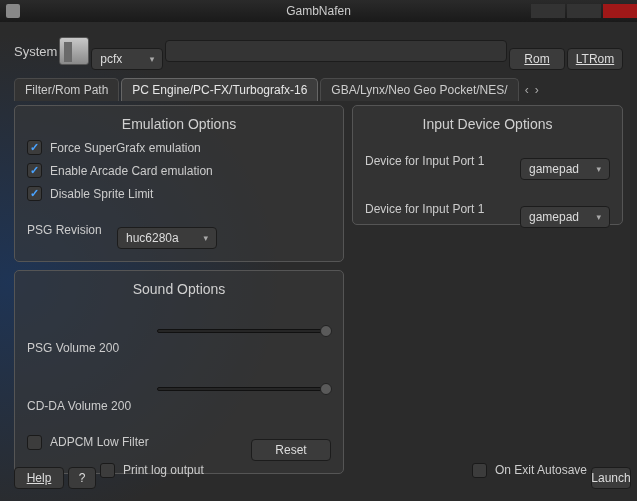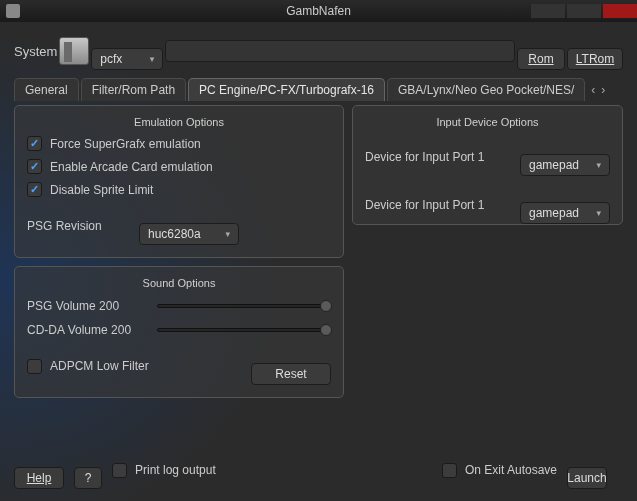--- a/index.html
+++ b/index.html
@@ -32,37 +32,37 @@
 .tabs { display: flex; gap: 2px; margin-top: 8px; align-items: center; }
 .tab { background: #333; border: 1px solid #4a4a4a; border-bottom: none; border-radius: 5px 5px 0 0; padding: 4px 10px; color: #ccc; font-size: 12px; }
 .tab.active { background: #3d3d3d; border-color: #666; color: #e6e6e6; }
 .tab-scroll { margin-left: 4px; display:flex; gap:6px; color:#bbb; font-size:12px; }
 
 .panels-row { display: flex; gap: 8px; margin-top: 4px; }
 .left-col { width: 330px; display: flex; flex-direction: column; gap: 8px; }
 .right-col { flex: 1; }
 
 .group { border: 1px solid #555; border-radius: 5px; padding: 10px 12px 12px; position: relative; background: rgba(56,56,56,0.6); }
-.group-title { text-align: center; color: #d0d0d0; font-size: 11px; margin-bottom: 8px; }
+.group-title { text-align: center; color: #d0d0d0; font-size: 14px; margin-bottom: 8px; }
 
 .chk-row { display: flex; align-items: center; gap: 8px; margin: 8px 0; }
 .chk { width: 15px; height: 15px; border: 1px solid #1a1a1a; border-radius: 3px; background: #3c3c3c; display:flex; align-items:center; justify-content:center; color:#4aa3ff; font-size:11px; font-weight:bold; }
 .chk.off { color: transparent; }
 
-.form-row { display: flex; align-items: center; gap: 22px; margin-top: 10px; }
+.form-row { display: flex; align-items: center; gap: 0; margin-top: 10px; }
 .form-row .lbl { min-width: 90px; }
 
 .slider-row { display: flex; align-items: center; margin: 10px 0; }
-.slider-row .slabel { width: 130px; }
+.slider-row .slabel { width: 130px; margin-top: 34px; }
 .slider { flex: 1; height: 4px; background: #262626; border: 1px solid #111; border-radius: 2px; position: relative; }
 .slider .thumb { position: absolute; right: -2px; top: -5px; width: 12px; height: 12px; background: #5a5a5a; border: 1px solid #222; border-radius: 6px; }
 
 .reset-row { display:flex; align-items:center; justify-content:space-between; margin-top:10px; }
 
-.footer { position: absolute; left: 14px; right: 30px; bottom: 12px; display: flex; align-items: center; gap: 10px; }
+.footer { position: absolute; left: 14px; right: 6px; bottom: 12px; display: flex; align-items: center; gap: 4px; }
 .footer .spacer { flex: 1; }
 
 .input-row { display:flex; align-items:center; justify-content:space-between; margin: 10px 0; gap:16px; }
 
 .tab-nav-btn { color:#aaa; cursor:pointer; }
 </style>
 </head>
 <body>
 
 <div class="window">
@@ -79,30 +79,29 @@
   <div class="client">
 
     <div class="toprow">
       <span class="sys-label">System</span>
       <div class="sys-icon"></div>
       <div class="combo" style="width:72px">
         <span>pcfx</span>
         <span class="chev">▾</span>
       </div>
       <div class="pathbox"></div>
-      <div class="btn" style="width:48px">
+      <div class="btn" style="width:56px">
           <span class="ul">Rom</span>
         </div>
       <div class="btn" style="width:56px">
           <span class="ul">LTRom</span>
         </div>
     </div>
 
     <div class="tabs">
-      <div class="tab"><span>General</span></div>
       <div class="tab"><span>Filter/Rom Path</span></div>
       <div class="tab active"><span>PC Engine/PC-FX/Turbografx-16</span></div>
       <div class="tab"><span>GBA/Lynx/Neo Geo Pocket/NES/</span></div>
       <div class="tab-scroll">
         <span class="tab-nav-btn">‹</span>
         <span class="tab-nav-btn">›</span>
       </div>
     </div>
 
     <div class="panels-row">

